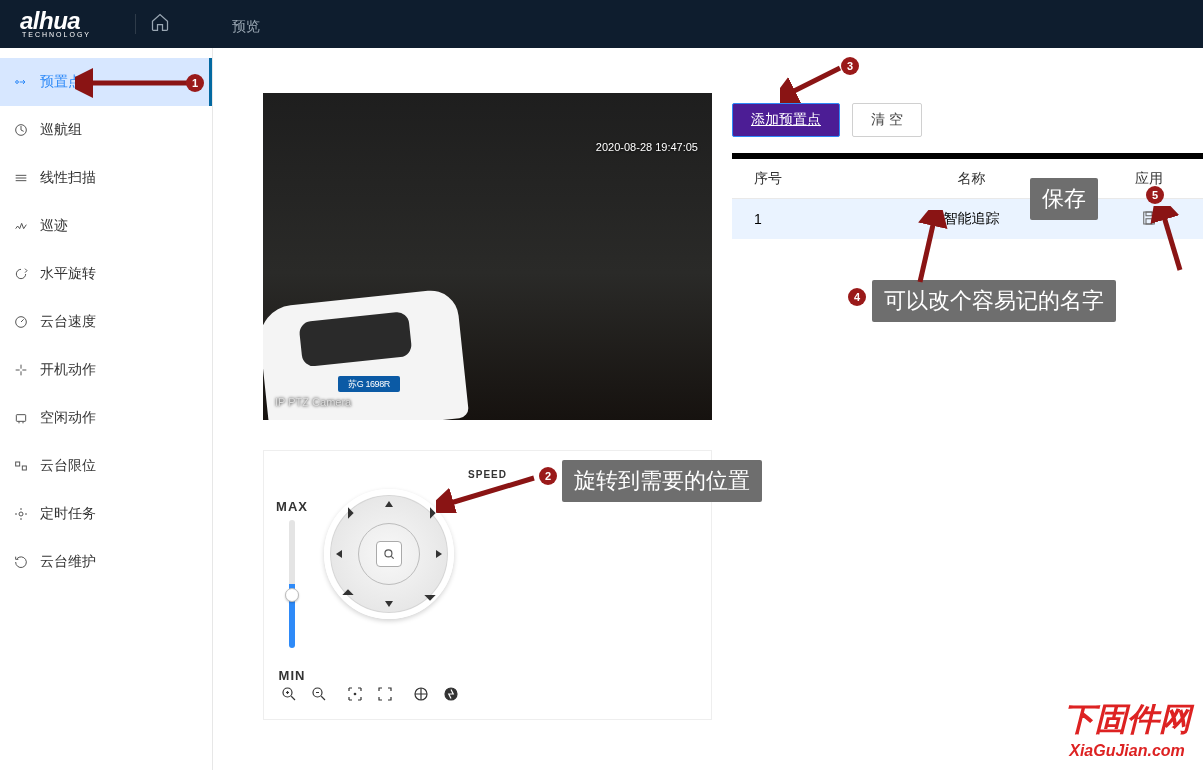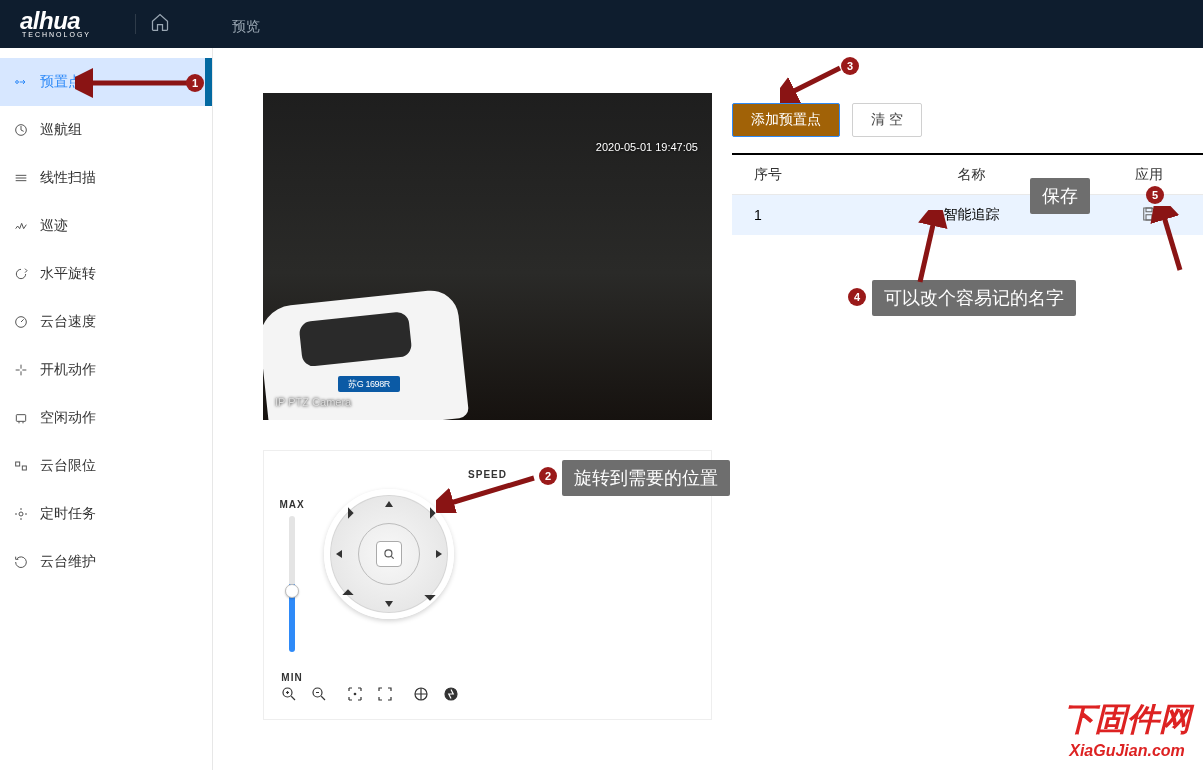--- a/index.html
+++ b/index.html
@@ -10,73 +10,73 @@
 .logo .sub { font-size:7px; font-style:normal; letter-spacing:2px; font-weight:normal; margin-left:2px; }
 .divider { width:1px; height:20px; background:#2e3b49; margin:0 14px; }
 .home-icon svg { width:20px; height:20px; stroke:#9aa7b3; fill:none; stroke-width:1.5; }
 .nav { display:flex; margin-left:40px; }
 .nav-item { padding:0 22px; height:44px; line-height:48px; font-size:14px; color:#9aa7b3; cursor:pointer; }
 .nav-item.active { color:#fff; }
 
 .layout { display:flex; height:calc(770px - 48px); }
 .sidebar { width:213px; border-right:1px solid #e7e7e7; padding-top:10px; }
 .side-item { height:48px; display:flex; align-items:center; padding:0 12px; font-size:14px; color:#333; cursor:pointer; }
-.side-item.active { background:#d7e7ff; color:#2e8af8; border-right:7px solid #0369a1; }
+.side-item.active { background:#d7e7ff; color:#2e8af8; border-right:3px solid #0369a1; }
 .side-item .icon { width:18px; height:18px; margin-right:10px; display:flex; align-items:center; justify-content:center; }
 .side-item .icon svg { width:16px; height:16px; stroke:#555; fill:none; stroke-width:1.5; }
 .side-item.active .icon svg { stroke:#2e8af8; }
 
 .main { flex:1; padding:45px 0 0 50px; position:relative; }
 .video-row { display:flex; gap:20px; }
 .video { width:449px; height:327px; background:#1a1a1a; position:relative; overflow:hidden; }
 .video .scene { position:absolute; inset:0; background:linear-gradient(180deg,#1e1e1e 0,#2a2a28 55%,#16120f 100%); }
 .video .car { position:absolute; left:0; bottom:-8px; width:200px; height:130px; background:#f4f4f4; border-radius:34px 28px 10px 20px; transform:rotate(-6deg); }
 .video .car::after{ content:""; position:absolute; left:40px; top:18px; width:110px; height:45px; background:#2a2a2a; border-radius:12px; }
 .video .plate { position:absolute; left:75px; bottom:28px; width:62px; height:16px; background:#0b5aa5; color:#fff; font-size:9px; line-height:16px; text-align:center; border-radius:2px; letter-spacing:-0.4px; }
 .video .ts { position:absolute; top:48px; right:14px; color:#fff; font-size:11px; text-shadow:0 0 3px #000; }
 .video .cam { position:absolute; left:12px; bottom:12px; color:#ddd; font-size:11px; text-shadow:0 0 3px #000; }
 
 .right-pane { flex:1; padding-top:10px; }
 .btn-row { display:flex; gap:12px; margin-bottom:16px; }
 .btn { height:34px; padding:0 18px; border:1px solid #d0d0d0; background:#fff; color:#444; font-size:14px; border-radius:2px; cursor:pointer; display:flex; align-items:center; }
-.btn.primary { background:#a16207; border-color:#2e8af8; color:#fff; }
-.preset-table { border-top:2px solid #000000; }
+.btn.primary { background:#4c1d95; border-color:#2e8af8; color:#fff;text-decoration:underline; }
+.preset-table { border-top:6px solid #000000; }
 .phead, .prow { display:flex; align-items:center; height:40px; font-size:14px; }
 .phead { color:#333; font-weight:500; border-bottom:1px solid #e9e9e9; }
 .prow { background:#eaf3ff; }
 .col-no   { width:80px;  padding-left:22px; }
 .col-name { flex:1; text-align:center; }
 .col-act  { width:72px; text-align:center; padding-right:36px; }
 .col-act svg { width:18px; height:18px; stroke:#666; fill:none; stroke-width:1.4; cursor:pointer; }
 
 .ptz-panel { margin-top:30px; width:449px; border:1px solid #eee; padding:18px; position:relative; height:270px; }
 .speed-lbl { font-size:10px; letter-spacing:1px; color:#333; font-weight:bold; display:block; margin-bottom:4px;text-align:center; }
 .slider-wrap { position:absolute; left:18px; top:48px; display:flex; flex-direction:column; align-items:center; width:20px; height:184px; }
-.lbl-max,.lbl-min { font-size:10px; letter-spacing:1px; color:#333; font-weight:bold; }
+.lbl-max,.lbl-min { font-size:13px; letter-spacing:1px; color:#333; font-weight:bold; }
 .lbl-max{ margin-bottom:6px; }
 .lbl-min{ margin-top:20px; }
 .track { width:6px; height:150px; background:linear-gradient(#e4e4e4 0 50%, #2e8af8 50% 100%); border-radius:3px; position:relative; }
 .thumb { position:absolute; left:-4px; top:68px; width:14px; height:14px; background:#fff; border:1px solid #bbb; border-radius:50%; box-shadow:0 1px 2px rgba(0,0,0,.2); }
 
 .dial { position:absolute; left:60px; top:38px; width:130px; height:130px; background:radial-gradient(circle,#f8f8f8 0,#e7e7e7 70%,#dcdcdc 100%); border-radius:50%; border:6px solid #fff; box-shadow:0 2px 5px rgba(0,0,0,.18), inset 0 0 0 1px #d6d6d6; }
 .dial::before { content:""; position:absolute; inset:28px; border:1px solid #bcbcbc; border-radius:50%; }
 .dial-center { position:absolute; top:50%; left:50%; width:26px; height:26px; transform:translate(-50%,-50%); border:1px solid #aaa; background:#fff; border-radius:4px; display:flex; align-items:center; justify-content:center; }
 .dial .arrow { position:absolute; width:12px; height:12px; color:#333; }
 .a-n{top:4px;left:50%;transform:translateX(-50%);} .a-s{bottom:4px;left:50%;transform:translateX(-50%) rotate(180deg);}
 .a-e{right:4px;top:50%;transform:translateY(-50%) rotate(90deg);} .a-w{left:4px;top:50%;transform:translateY(-50%) rotate(-90deg);}
 .a-ne{top:12px;right:12px;transform:rotate(45deg);} .a-nw{top:12px;left:12px;transform:rotate(-45deg);}
 .a-se{bottom:12px;right:12px;transform:rotate(135deg);} .a-sw{bottom:12px;left:12px;transform:rotate(-135deg);}
 
 .tool-row { position:absolute; left:12px; bottom:12px; display:flex; gap:10px; align-items:center; }
 .tool-row .grp { display:flex; gap:4px; }
 .tool-btn { width:26px; height:26px; display:flex; align-items:center; justify-content:center; color:#333; cursor:pointer; }
 .tool-btn svg { width:18px; height:18px; stroke:#333; fill:none; stroke-width:1.6; }
 
 .annot-badge { width:18px; height:18px; border-radius:50%; background:#9a1a1a; color:#fff; font-size:11px; font-weight:bold; display:flex; align-items:center; justify-content:center; position:absolute; }
-.annot-tip { position:absolute; background:#6e6e6e; color:#fff; font-size:18px; padding:6px 12px; border-radius:2px; }
+.annot-tip { position:absolute; background:#6e6e6e; color:#fff; font-size:22px; padding:6px 12px; border-radius:2px; }
 .arrow-svg { position:absolute; pointer-events:none; }
 .wm { position:absolute; right:12px; bottom:10px; text-align:center; font-style:italic; font-weight:bold; color:#d22; text-shadow:0 0 2px #fff; pointer-events:none; }
 .wm .cn { font-size:32px; } .wm .en { font-size:16px; }
 </style>
 </head>
 <body>
 
 <div class="topbar">
   <div class="logo">
     <span>alhua</span>
@@ -192,21 +192,21 @@
         <span>云台维护</span>
       </div>
   </div>
 
   <div class="main">
     <div class="video-row">
       <div class="video">
         <div class="scene"></div>
         <div class="car"></div>
         <div class="plate">苏G 1698R</div>
-        <div class="ts">2020-05-01 19:47:05</div>
+        <div class="ts">2020-08-28 19:47:05</div>
         <div class="cam">IP PTZ Camera</div>
       </div>
 
       <div class="right-pane">
         <div class="btn-row">
           <button class="btn primary">添加预置点</button>
           <button class="btn">清 空</button>
         </div>
         <div class="preset-table">
           <div class="phead">

